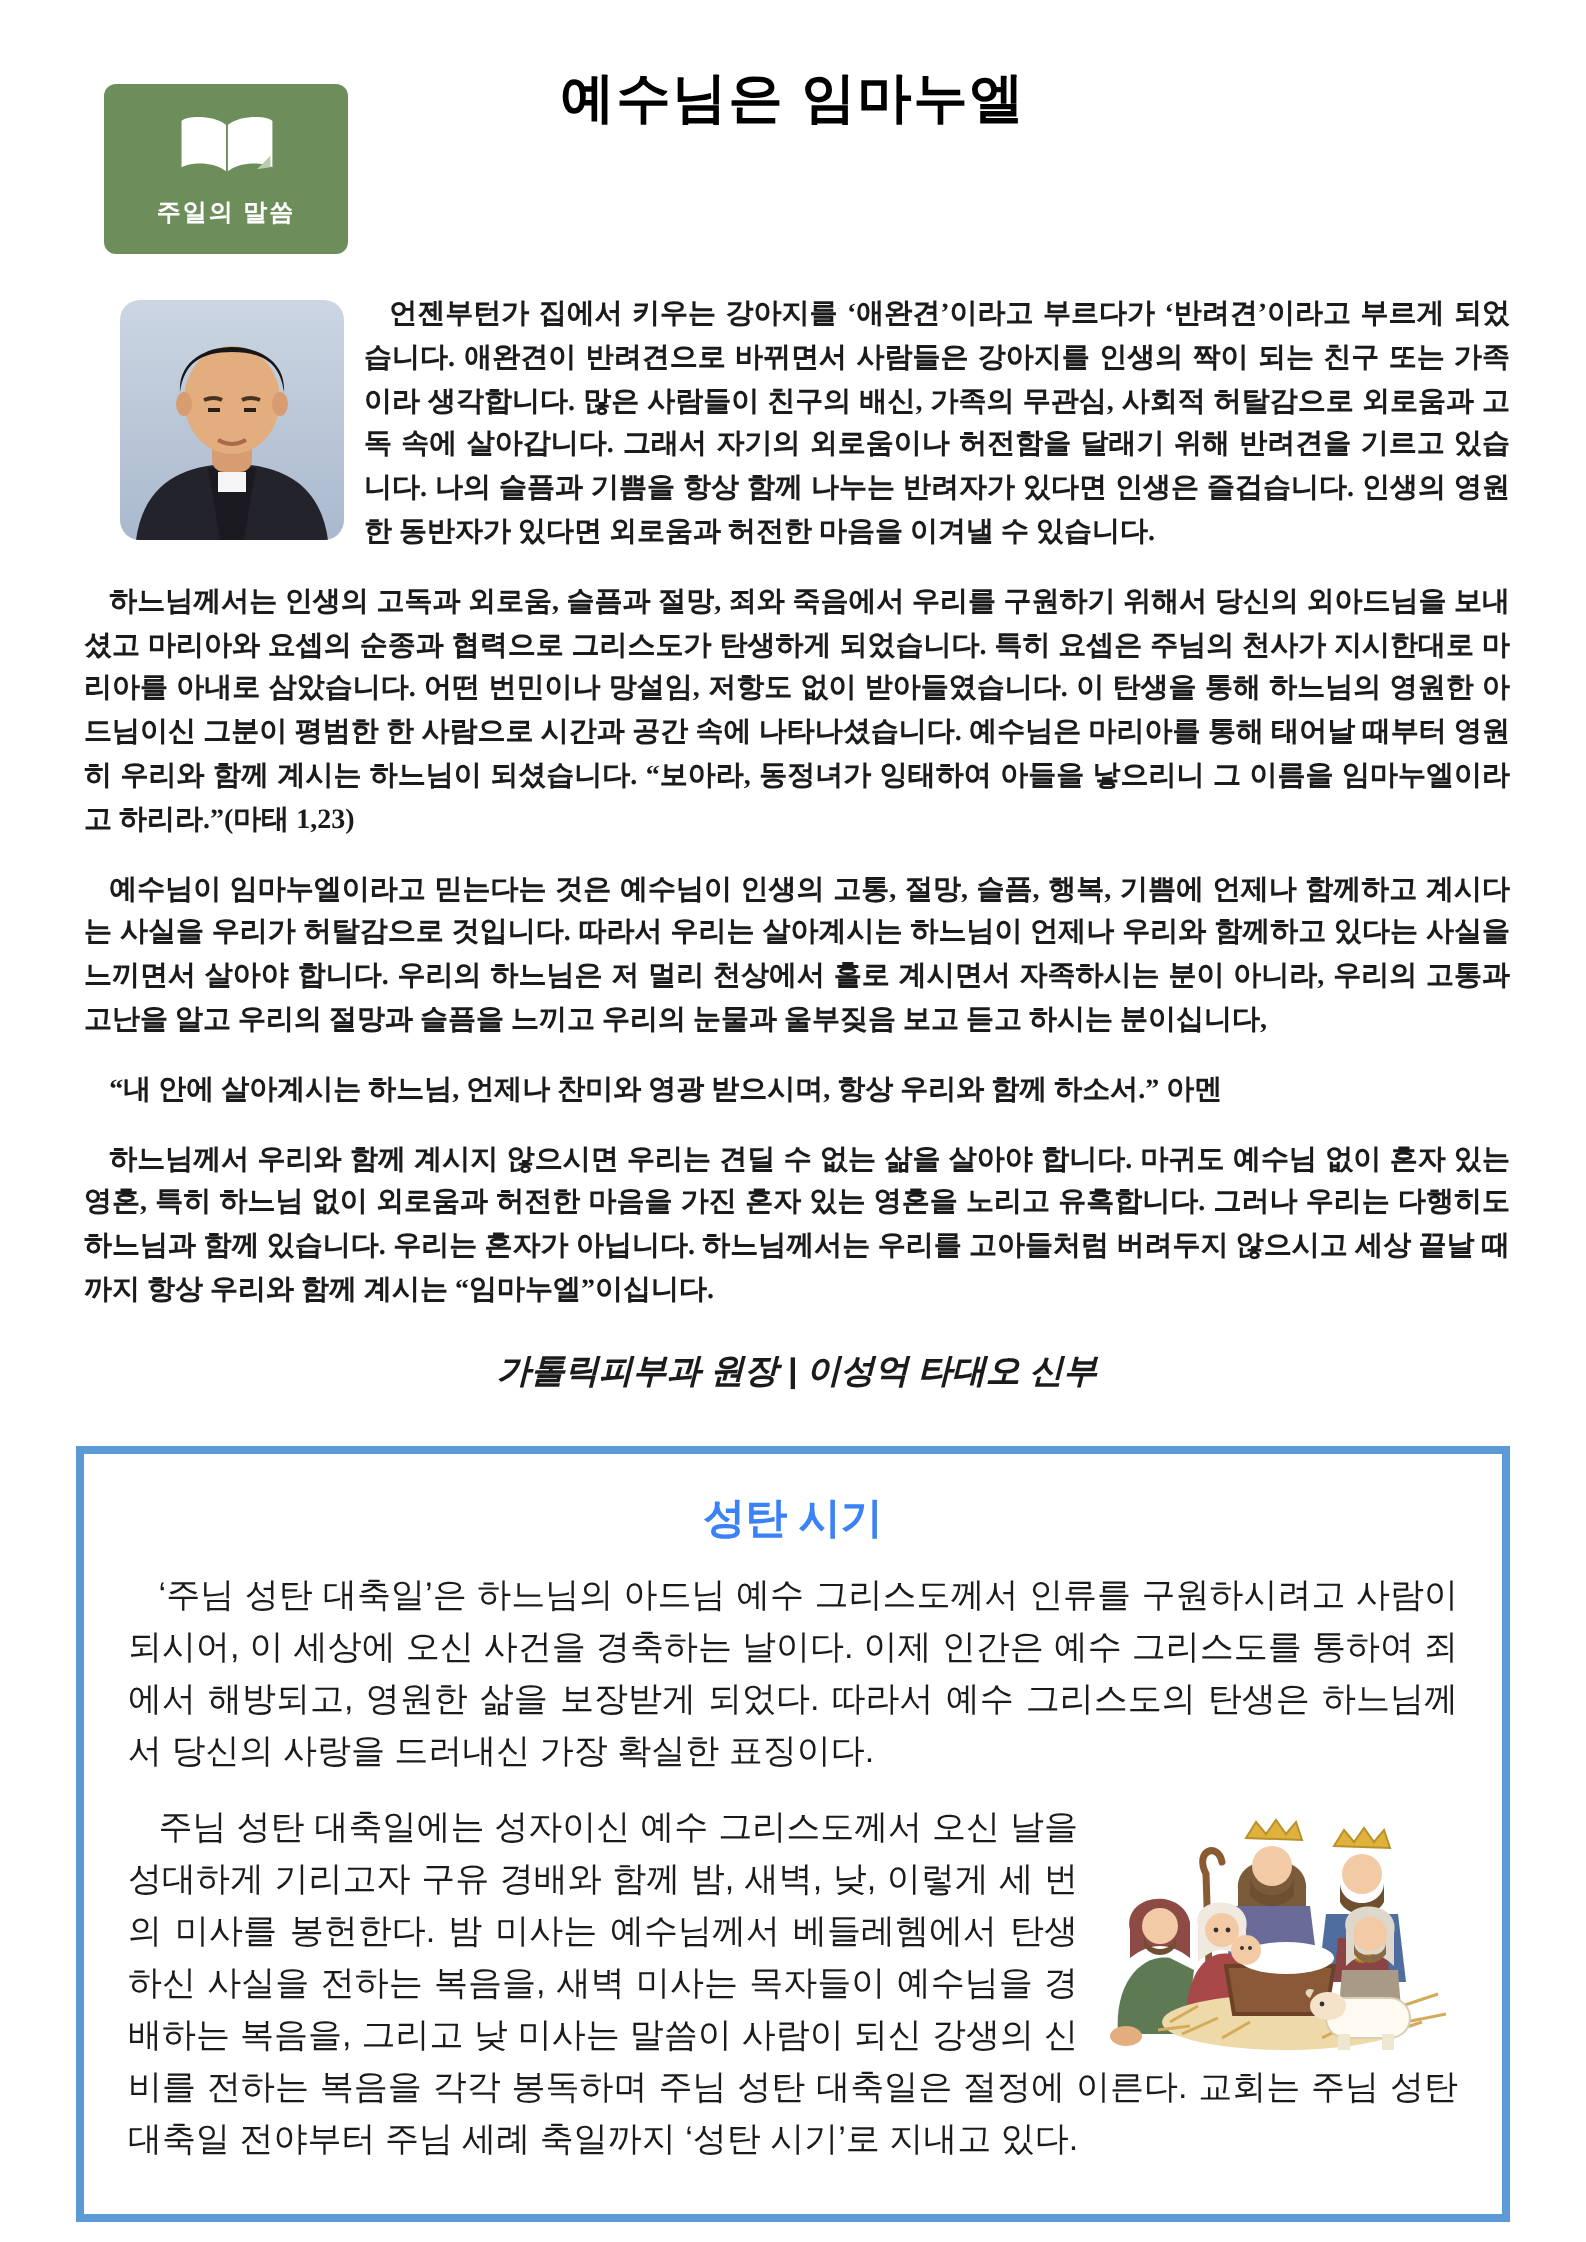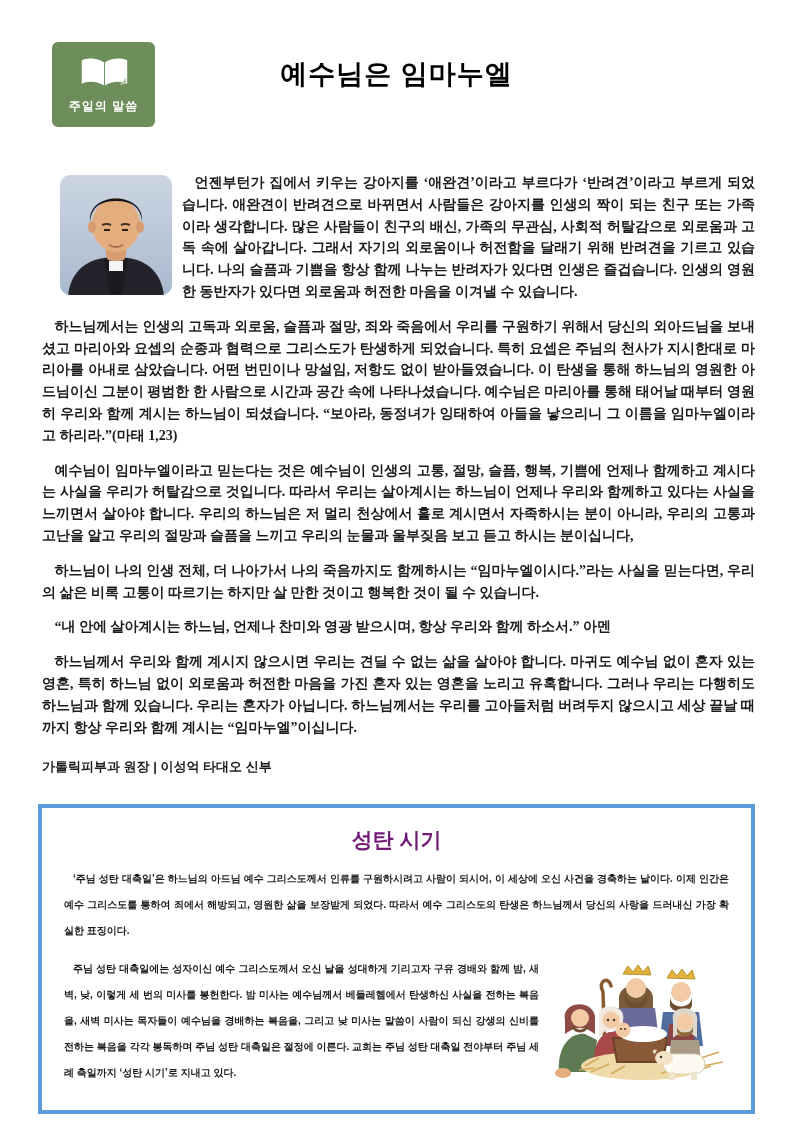--- a/index.html
+++ b/index.html
@@ -5,54 +5,54 @@
   html,body { margin:0; padding:0; }
   body {
     width:793px; height:1121px; background:#ffffff;
     font-family:"Liberation Sans","DejaVu Sans",sans-serif;
     color:#1b1b1b;
   }
   .page { position:relative; width:793px; height:1121px; overflow:hidden; }
 
   
   .logo {
-    position:absolute; left:52px; top:42px; width:103px; height:85px;
+    position:absolute; left:52px; top:42px; width:122px; height:85px;
     background:#6d8e5b; border-radius:6px;
     display:flex; flex-direction:column; align-items:center; justify-content:center; gap:5px;
   }
   .logo-label { color:#ffffff; font-size:12px; font-weight:700; letter-spacing:1px; }
   .page-title {
-    padding-top:56px; text-align:center;
+    padding-top:31px; text-align:center;
     font-size:27px; font-weight:800; letter-spacing:1px; color:#000000;
   }
 
   
   .article {
     margin:80px 38px 0 42px;
     font-size:14px; line-height:21.8px; font-weight:600;
     text-align:justify;
   }
   .article p { margin:0 0 13px 0; text-indent:0.9em;font-family:Liberation Serif, serif; }
   .photo {
     float:left; width:112px; height:120px; margin:3px 10px 4px 18px;
     border-radius:10px; overflow:hidden;
   }
-  .signature { text-align:left; font-weight:700; font-size:13px; margin-top:18px; }
+  .signature { text-align:center; font-weight:700; font-size:17px; margin-top:18px;font-style:italic; }
 
   
   .box {
     margin:26px 38px 0 38px;
     border:4px solid #5b9bd5;
     padding:14px 22px 12px 22px;
     background:#ffffff;
   }
-  .box-title { text-align:center; font-size:21px; font-weight:800; margin:4px 0 12px 0; color:#701a75; }
+  .box-title { text-align:center; font-size:21px; font-weight:800; margin:4px 0 12px 0; color:#3b82f6; }
   .box p {
     margin:0 0 12px 0; text-indent:0.9em;
-    font-size:10px; line-height:26px; font-weight:700; text-align:justify;
+    font-size:17px; line-height:26px; font-weight:400; text-align:justify;
   }
   .nativity { float:right; width:178px; height:124px; margin:6px 0 0 12px; }
 </style>
 </head>
 <body>
 
 <div class="page">
 
   <div class="logo">
     <svg width="58" height="38" viewBox="0 0 60 38">
@@ -86,21 +86,20 @@
         <path d="M42 50 Q47 48 51 50" stroke="#4a3220" stroke-width="2" fill="none"></path>
         <path d="M61 50 Q65 48 70 50" stroke="#4a3220" stroke-width="2" fill="none"></path>
         <line x1="44" y1="55" x2="50" y2="55" stroke="#2b2018" stroke-width="2"></line>
         <line x1="62" y1="55" x2="68" y2="55" stroke="#2b2018" stroke-width="2"></line>
         <path d="M49 70 Q56 74 63 70" stroke="#a96a4a" stroke-width="2" fill="none"></path>
       </svg>
     </div>
     <p>언젠부턴가 집에서 키우는 강아지를 ‘애완견’이라고 부르다가 ‘반려견’이라고 부르게 되었습니다. 애완견이 반려견으로 바뀌면서 사람들은 강아지를 인생의 짝이 되는 친구 또는 가족이라 생각합니다. 많은 사람들이 친구의 배신, 가족의 무관심, 사회적 허탈감으로 외로움과 고독 속에 살아갑니다. 그래서 자기의 외로움이나 허전함을 달래기 위해 반려견을 기르고 있습니다. 나의 슬픔과 기쁨을 항상 함께 나누는 반려자가 있다면 인생은 즐겁습니다. 인생의 영원한 동반자가 있다면 외로움과 허전한 마음을 이겨낼 수 있습니다.</p>
     <p>하느님께서는 인생의 고독과 외로움, 슬픔과 절망, 죄와 죽음에서 우리를 구원하기 위해서 당신의 외아드님을 보내셨고 마리아와 요셉의 순종과 협력으로 그리스도가 탄생하게 되었습니다. 특히 요셉은 주님의 천사가 지시한대로 마리아를 아내로 삼았습니다. 어떤 번민이나 망설임, 저항도 없이 받아들였습니다. 이 탄생을 통해 하느님의 영원한 아드님이신 그분이 평범한 한 사람으로 시간과 공간 속에 나타나셨습니다. 예수님은 마리아를 통해 태어날 때부터 영원히 우리와 함께 계시는 하느님이 되셨습니다. “보아라, 동정녀가 잉태하여 아들을 낳으리니 그 이름을 임마누엘이라고 하리라.”(마태 1,23)</p>
     <p>예수님이 임마누엘이라고 믿는다는 것은 예수님이 인생의 고통, 절망, 슬픔, 행복, 기쁨에 언제나 함께하고 계시다는 사실을 우리가 허탈감으로 것입니다. 따라서 우리는 살아계시는 하느님이 언제나 우리와 함께하고 있다는 사실을 느끼면서 살아야 합니다. 우리의 하느님은 저 멀리 천상에서 홀로 계시면서 자족하시는 분이 아니라, 우리의 고통과 고난을 알고 우리의 절망과 슬픔을 느끼고 우리의 눈물과 울부짖음 보고 듣고 하시는 분이십니다,</p>
-    <p>하느님이 나의 인생 전체, 더 나아가서 나의 죽음까지도 함께하시는 “임마누엘이시다.”라는 사실을 믿는다면, 우리의 삶은 비록 고통이 따르기는 하지만 살 만한 것이고 행복한 것이 될 수 있습니다.</p>
     <p>“내 안에 살아계시는 하느님, 언제나 찬미와 영광 받으시며, 항상 우리와 함께 하소서.” 아멘</p>
     <p>하느님께서 우리와 함께 계시지 않으시면 우리는 견딜 수 없는 삶을 살아야 합니다. 마귀도 예수님 없이 혼자 있는 영혼, 특히 하느님 없이 외로움과 허전한 마음을 가진 혼자 있는 영혼을 노리고 유혹합니다. 그러나 우리는 다행히도 하느님과 함께 있습니다. 우리는 혼자가 아닙니다. 하느님께서는 우리를 고아들처럼 버려두지 않으시고 세상 끝날 때까지 항상 우리와 함께 계시는 “임마누엘”이십니다.</p>
     <div class="signature">가톨릭피부과 원장 | 이성억 타대오 신부</div>
   </div>
 
   <div class="box">
     <div class="box-title">성탄 시기</div>
     <p>‘주님 성탄 대축일’은 하느님의 아드님 예수 그리스도께서 인류를 구원하시려고 사람이 되시어, 이 세상에 오신 사건을 경축하는 날이다. 이제 인간은 예수 그리스도를 통하여 죄에서 해방되고, 영원한 삶을 보장받게 되었다. 따라서 예수 그리스도의 탄생은 하느님께서 당신의 사랑을 드러내신 가장 확실한 표징이다.</p>
     <p>
       <svg class="nativity" viewBox="0 0 178 124">

